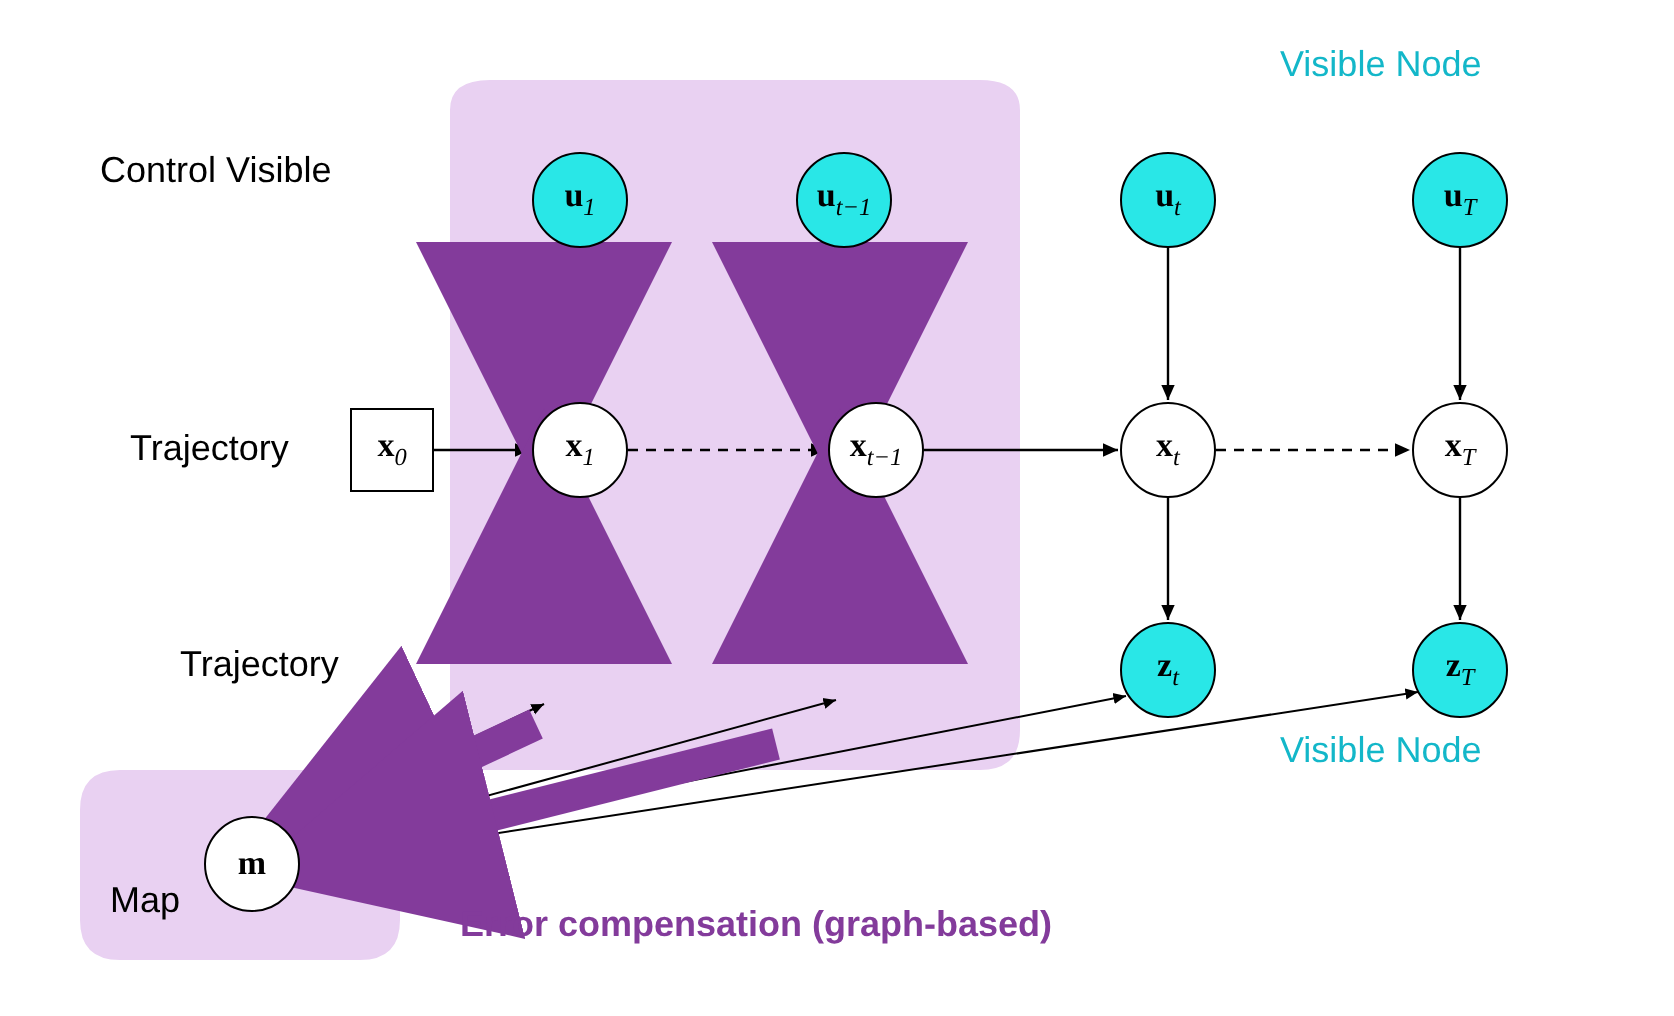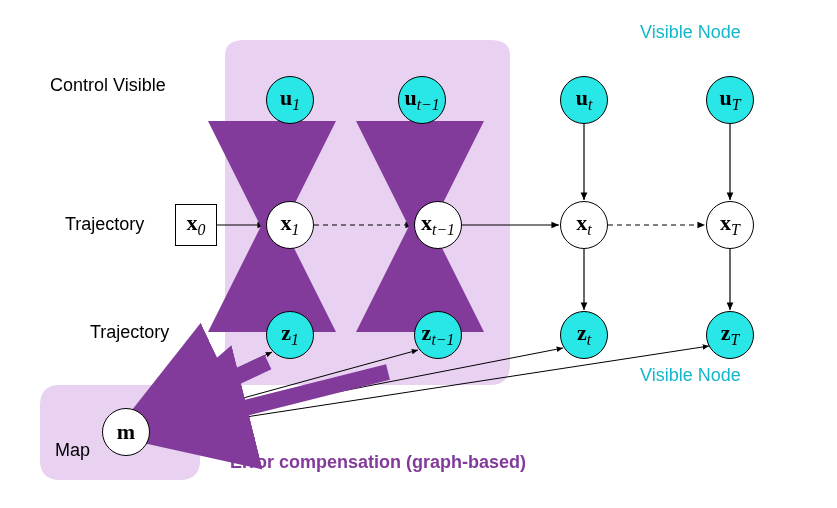--- a/index.html
+++ b/index.html
@@ -22,21 +22,21 @@
     width: 837px; height: 508px;
     pointer-events: none;
   }
   .node {
     position: absolute;
     box-sizing: border-box;
     display: flex;
     align-items: center;
     justify-content: center;
     font-family: "Times New Roman", serif;
-    font-size: 22px;
+    font-size: 17px;
     font-weight: 700;
     color: #000;
   }
   .circ {
     width: 48px; height: 48px;
     border-radius: 50%;
     border: 1.5px solid #000;
     background: #fff;
   }
   .visible { background: #29e7e7; }
@@ -149,26 +149,20 @@
 <div class="node circ" style="left:414px; top:201px;">
       <span><span class="mathvar">x</span><span class="sub">t−1</span></span>
     </div>
 <div class="node circ" style="left:560px; top:201px;">
       <span><span class="mathvar">x</span><span class="sub">t</span></span>
     </div>
 <div class="node circ" style="left:706px; top:201px;">
       <span><span class="mathvar">x</span><span class="sub">T</span></span>
     </div>
 
-<div class="node circ visible" style="left:266px; top:311px;">
-      <span><span class="mathvar">z</span><span class="sub">1</span></span>
-    </div>
-<div class="node circ visible" style="left:414px; top:311px;">
-      <span><span class="mathvar">z</span><span class="sub">t−1</span></span>
-    </div>
 <div class="node circ visible" style="left:560px; top:311px;">
       <span><span class="mathvar">z</span><span class="sub">t</span></span>
     </div>
 <div class="node circ visible" style="left:706px; top:311px;">
       <span><span class="mathvar">z</span><span class="sub">T</span></span>
     </div>
 
 <div class="node circ" style="left:102px; top:408px;">
       <span class="mathvar">m</span>
     </div>

